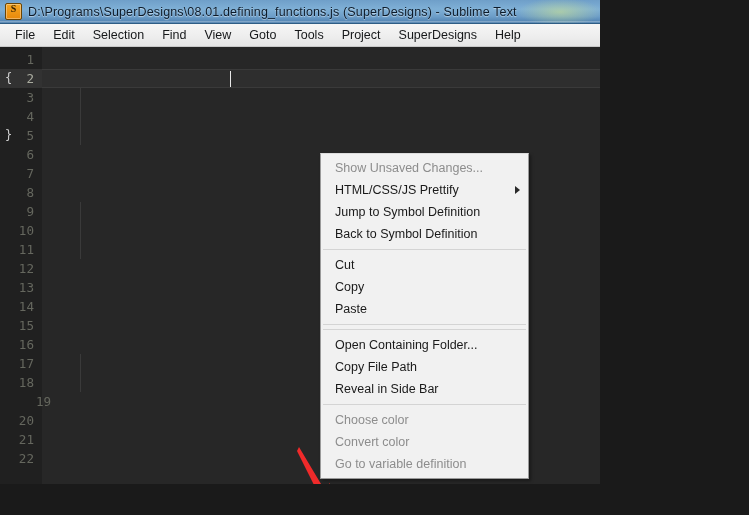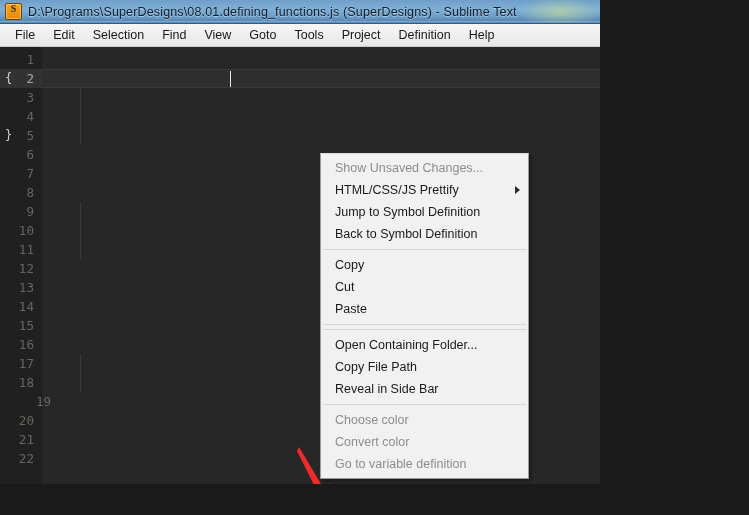--- a/index.html
+++ b/index.html
@@ -311,21 +311,21 @@
 
   <div class="menubar" id="menubar">
       <div class="mi">File</div>
       <div class="mi">Edit</div>
       <div class="mi">Selection</div>
       <div class="mi">Find</div>
       <div class="mi">View</div>
       <div class="mi">Goto</div>
       <div class="mi">Tools</div>
       <div class="mi">Project</div>
-      <div class="mi">Definition</div>
+      <div class="mi">SuperDesigns</div>
       <div class="mi">Help</div>
     </div>
 
 
   <div class="editor">
     <div class="gutter" id="gutter">
         <div class="ln" style="top: 3px;">1</div>
         <div class="ln cur" style="top: 22px;">2</div>
         <div class="fold" style="top: 22px;">{</div>
         <div class="ln" style="top: 41px;">3</div>
@@ -381,22 +381,22 @@
         <div class="guide" style="left: 38px; top: 307px; height: 38px;"></div>
         <div class="caret" style="left: 187.92px; top: 24px;"></div>
       </div>
 
     <div class="ctxmenu" id="ctxmenu">
         <div class="ctx-item disabled"><span>Show Unsaved Changes...</span></div>
         <div class="ctx-item"><span>HTML/CSS/JS Prettify</span><span class="ctx-arrow"></span></div>
         <div class="ctx-item"><span>Jump to Symbol Definition</span></div>
         <div class="ctx-item"><span>Back to Symbol Definition</span></div>
         <div class="ctx-sep"></div>
+        <div class="ctx-item"><span>Cut</span></div>
         <div class="ctx-item"><span>Copy</span></div>
-        <div class="ctx-item"><span>Cut</span></div>
         <div class="ctx-item"><span>Paste</span></div>
         <div class="ctx-sep"></div>
         <div class="ctx-sep"></div>
         <div class="ctx-item"><span>Open Containing Folder...</span></div>
         <div class="ctx-item"><span>Copy File Path</span></div>
         <div class="ctx-item"><span>Reveal in Side Bar</span></div>
         <div class="ctx-sep"></div>
         <div class="ctx-item disabled"><span>Choose color</span></div>
         <div class="ctx-item disabled"><span>Convert color</span></div>
         <div class="ctx-item disabled"><span>Go to variable definition</span></div>

